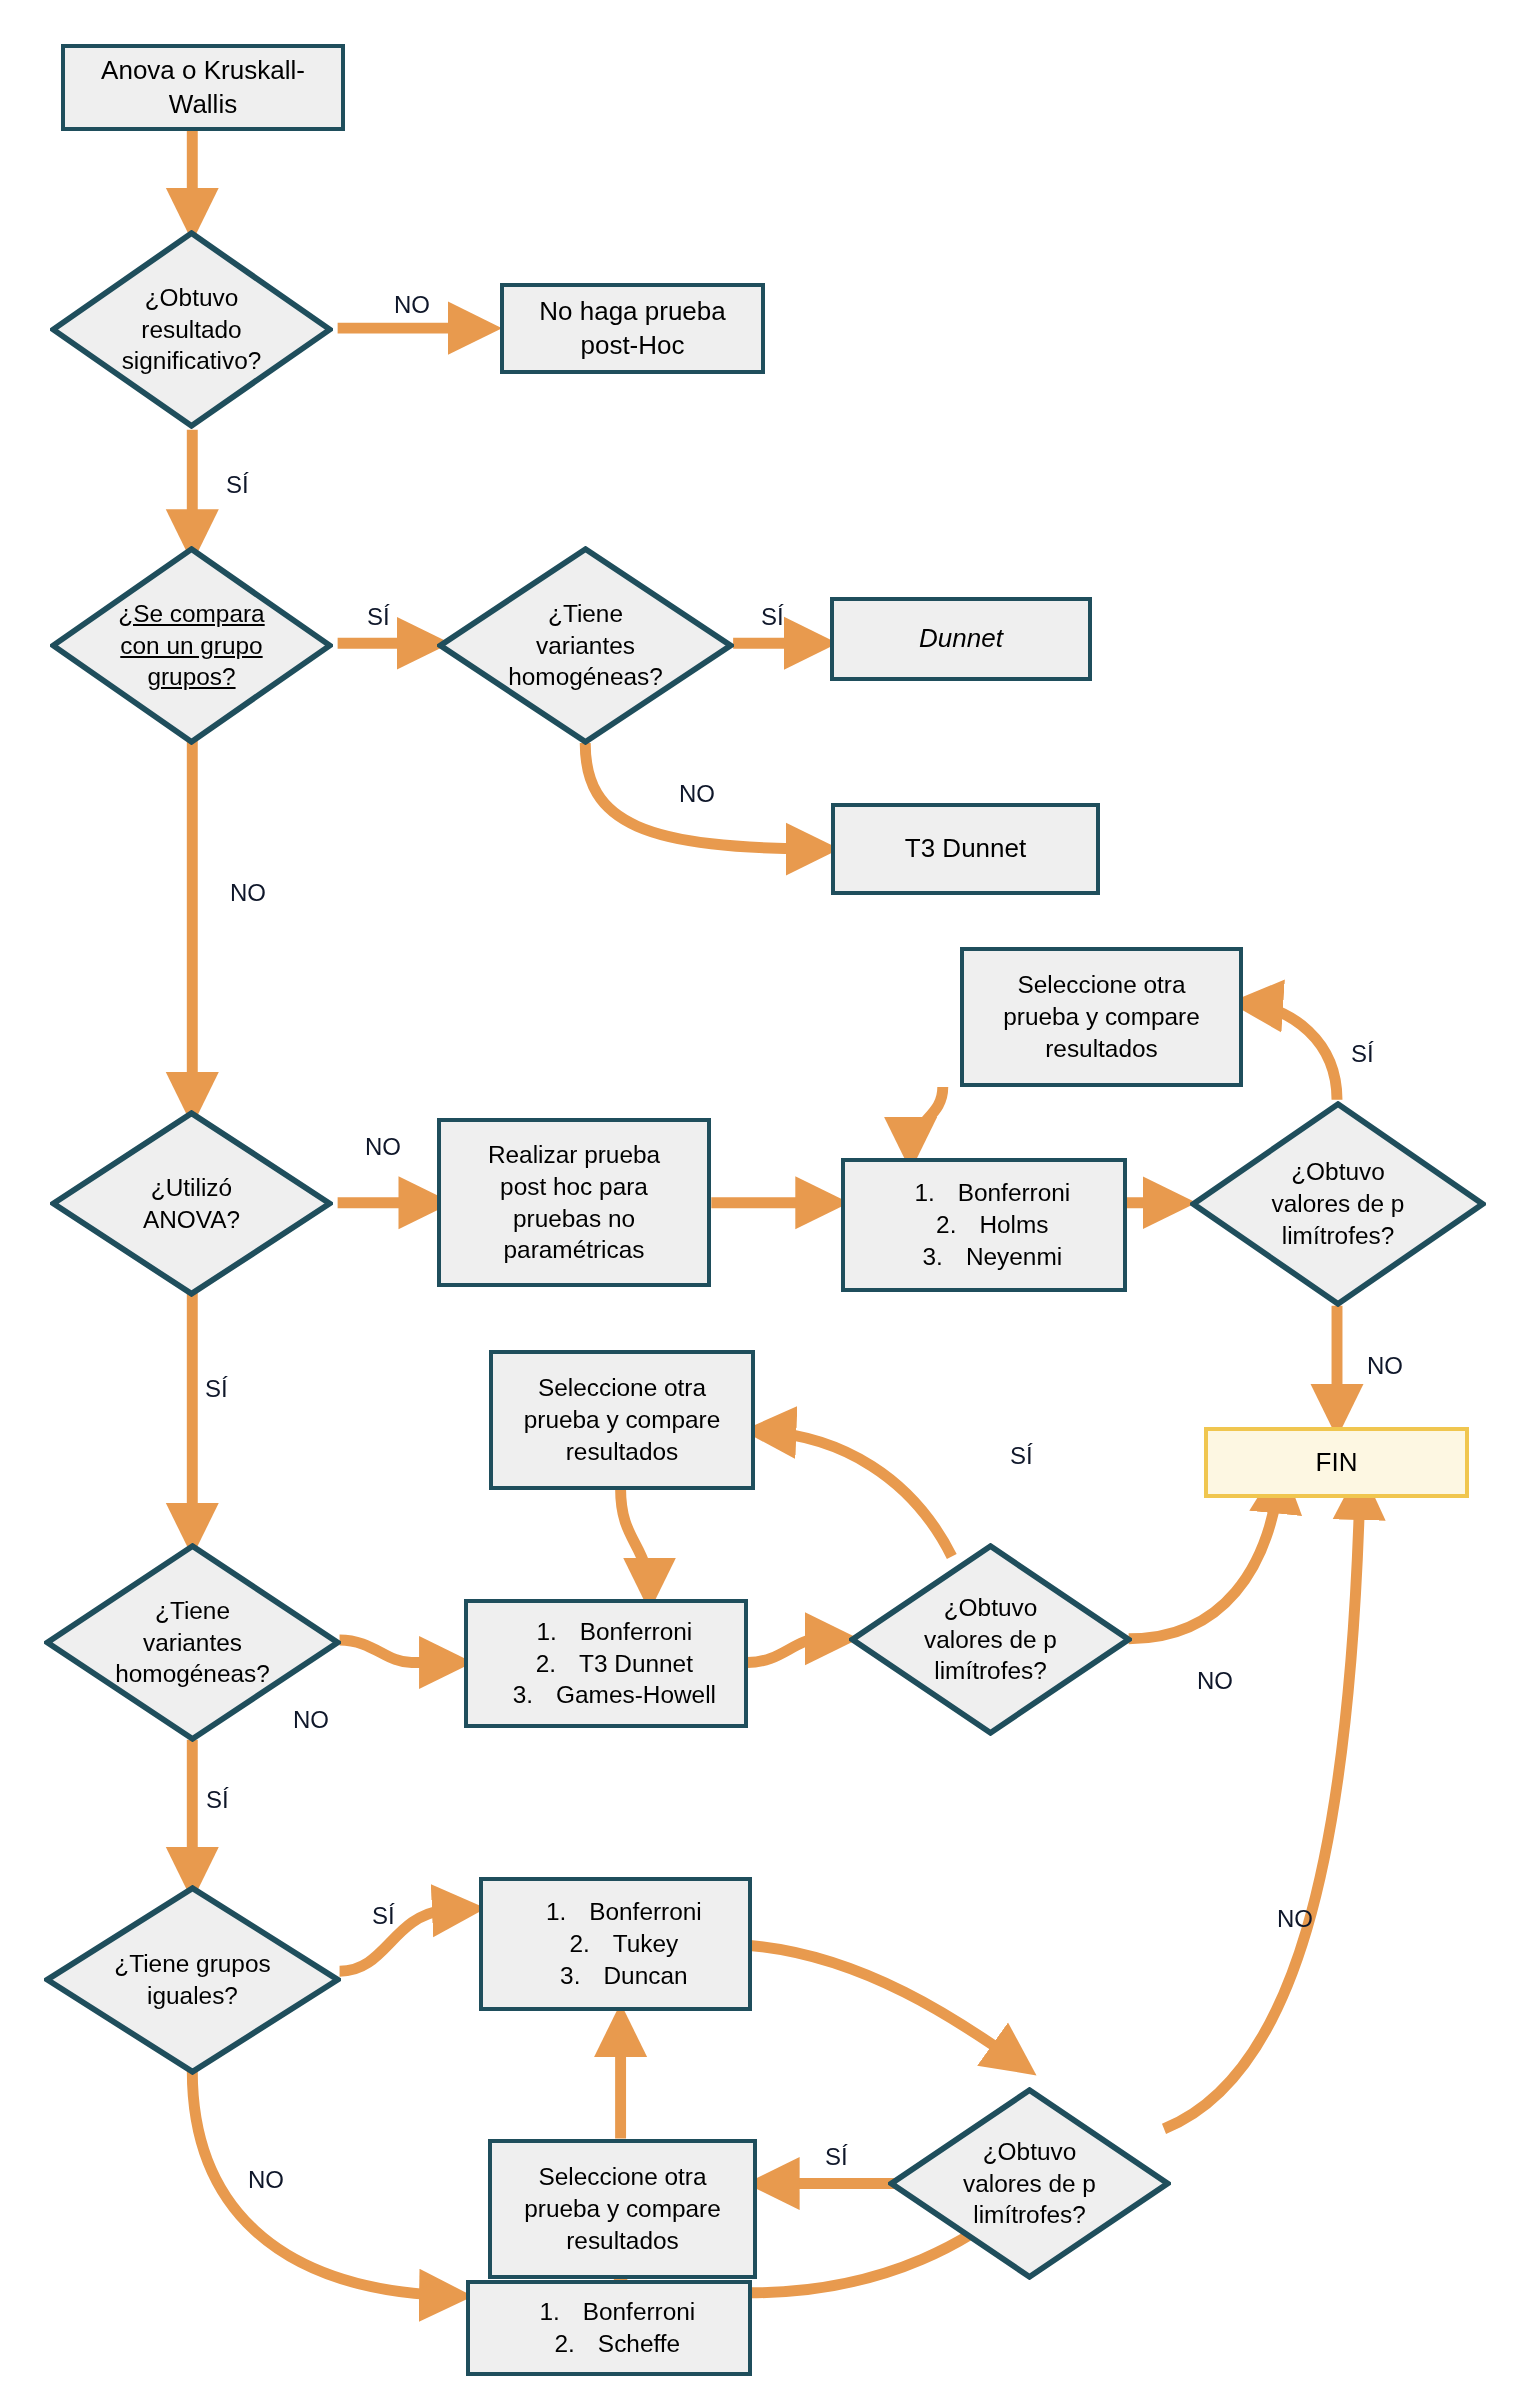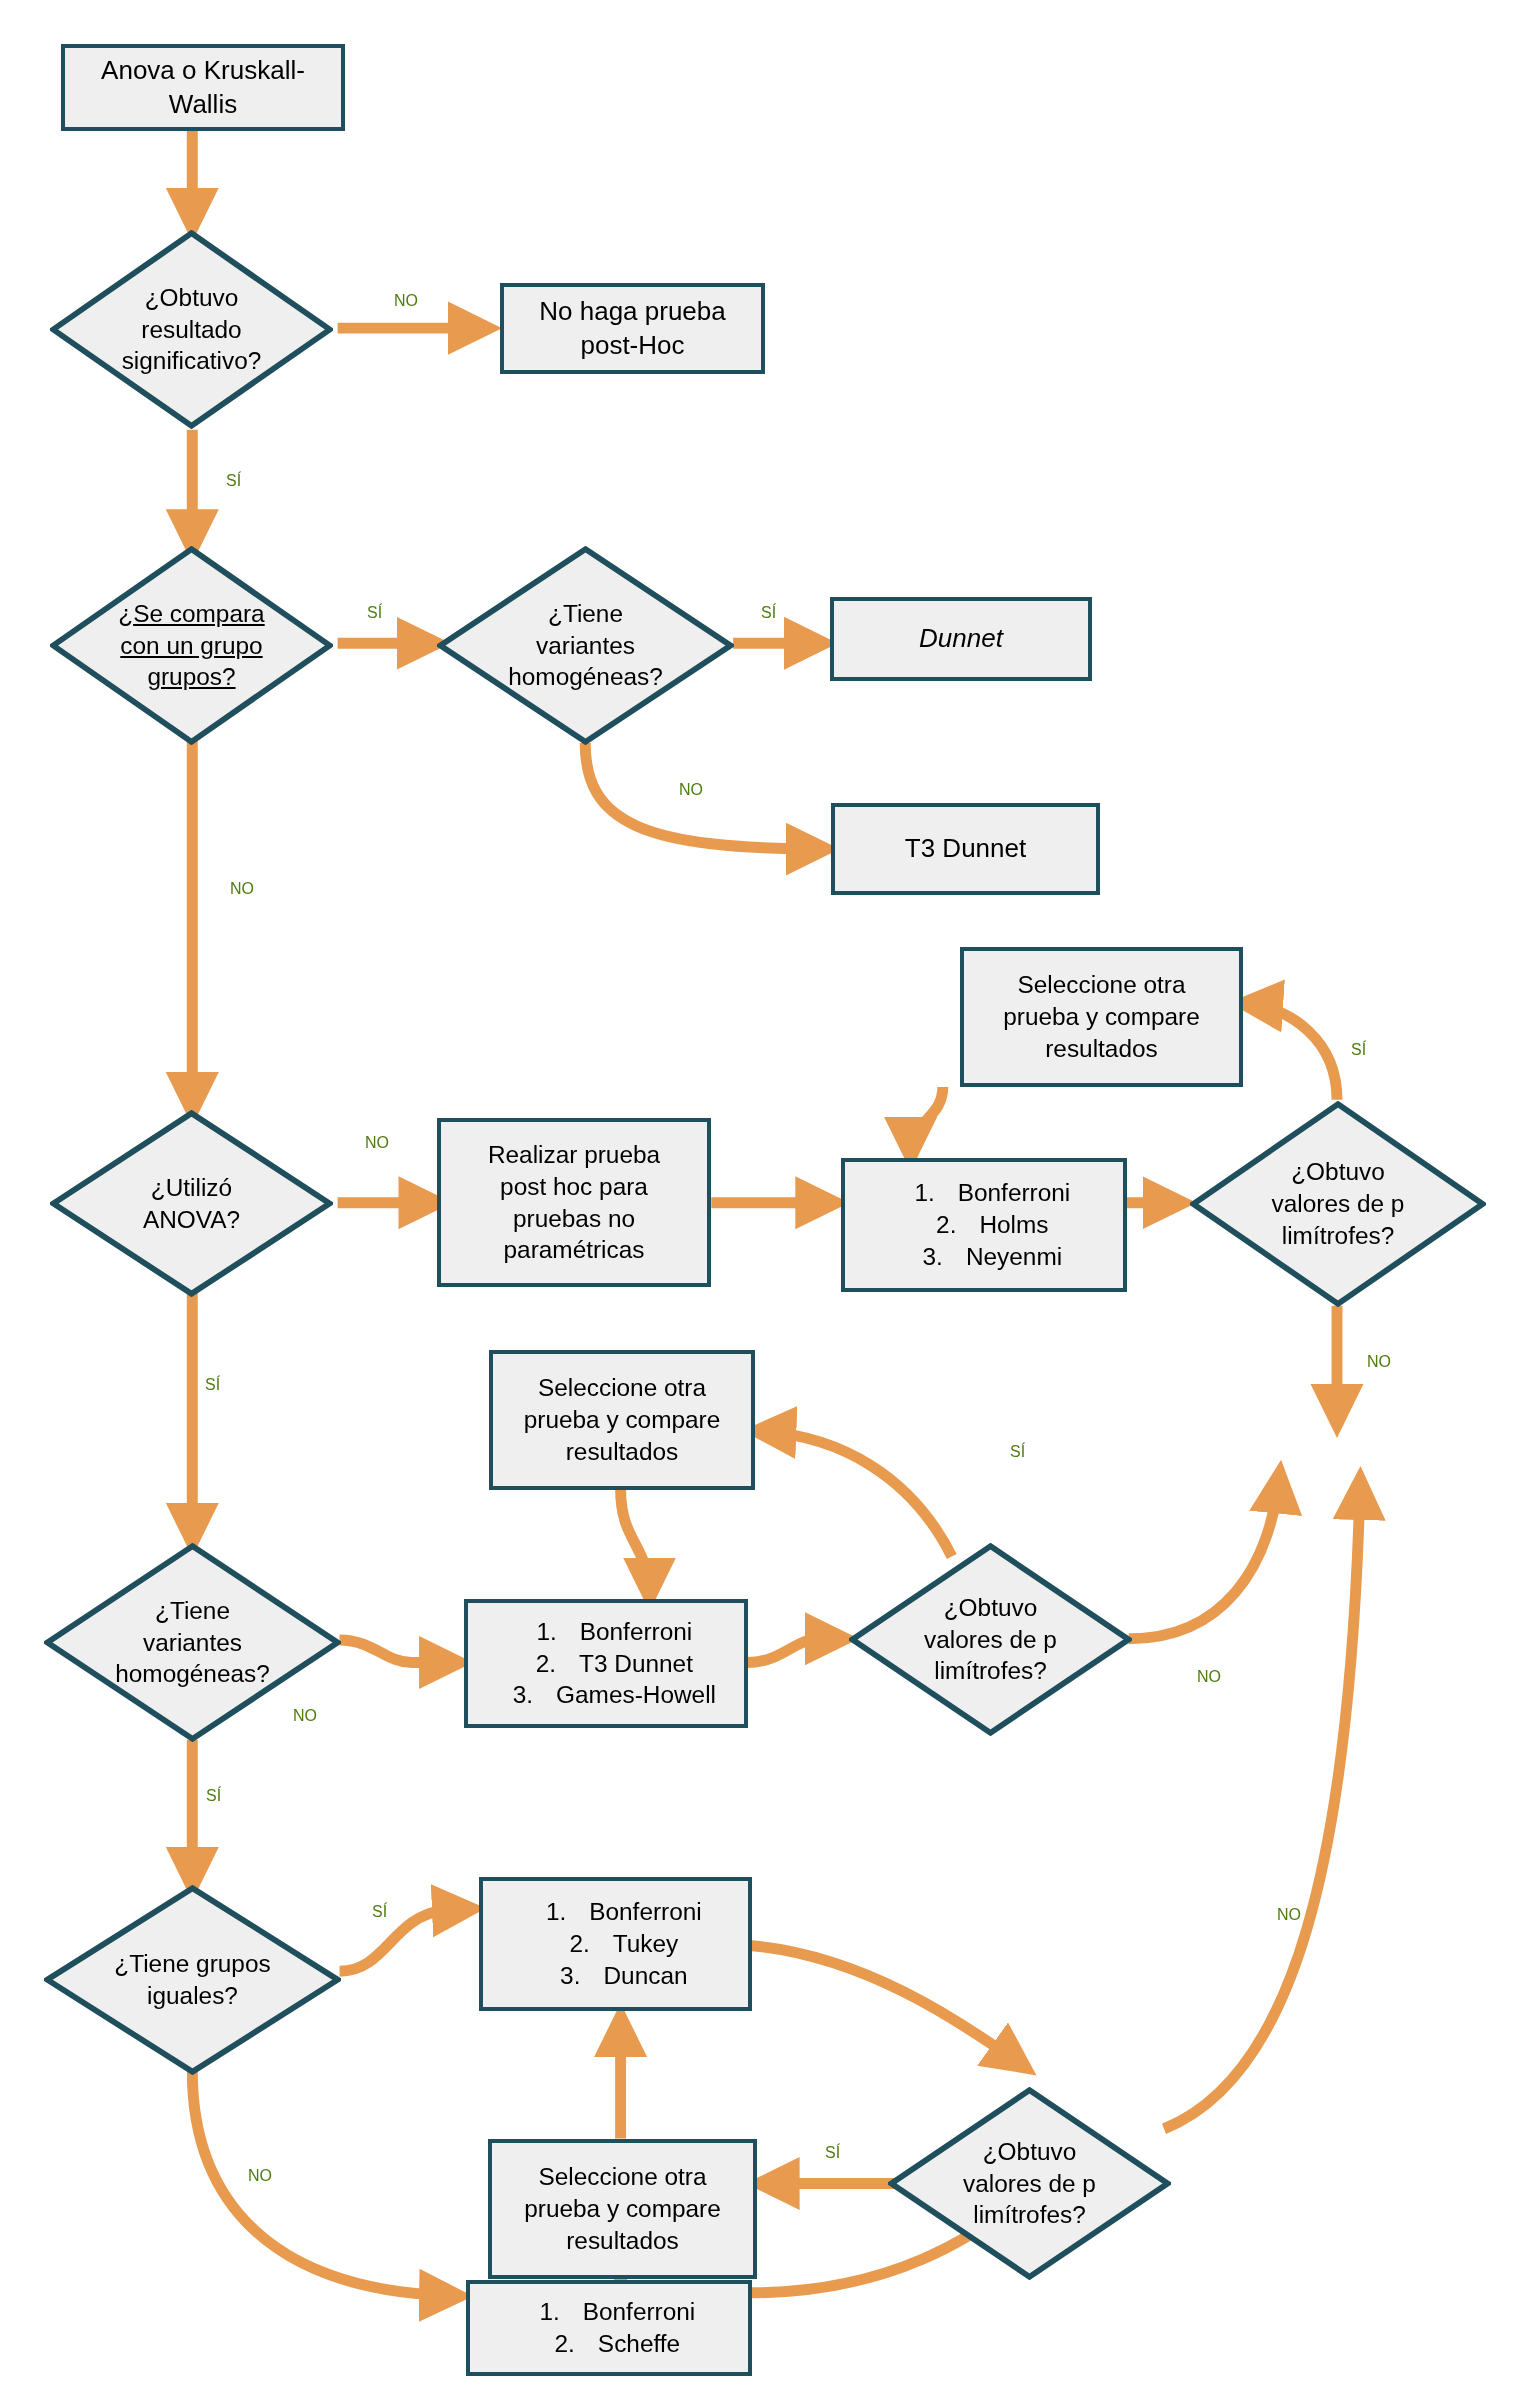--- a/index.html
+++ b/index.html
@@ -60,22 +60,22 @@
     height: 100%;
     display: flex;
     align-items: center;
     justify-content: center;
     text-align: center;
     color: #000;
     line-height: 1.30;
   }
   .edge-label {
     position: absolute;
-    color: #4d7c0f;
-    font-size: 16px;
+    color: #0f172a;
+    font-size: 24px;
     white-space: nowrap;
     line-height: 1;
   }
   .listbox {
     display: block;
     padding-top: 0;
   }
   .listbox .inner {
     width: 100%;
     display: flex;
@@ -281,20 +281,23 @@
     </svg>
     <div class="diamond-label" style="font-size:24.4px; left:8%; width:84%;">
       <div>
         <div>¿Obtuvo</div>
         <div>valores de p</div>
         <div>limítrofes?</div>
       </div>
     </div>
   </div>
 
+  <div class="node rect fin" style="left:1204px; top:1427px; width:265px; height:71px; font-size:26px;">
+    <span>FIN</span>
+  </div>
 
   <div class="node rect" style="left:489px; top:1350px; width:266px; height:140px; font-size:24.4px; padding:0 9px;">
     <div>
       <div>Seleccione otra</div>
       <div>prueba y compare</div>
       <div>resultados</div>
     </div>
   </div>
 
   <div class="diamond-wrap" style="left:44px; top:1543px; width:297px; height:199px;">

